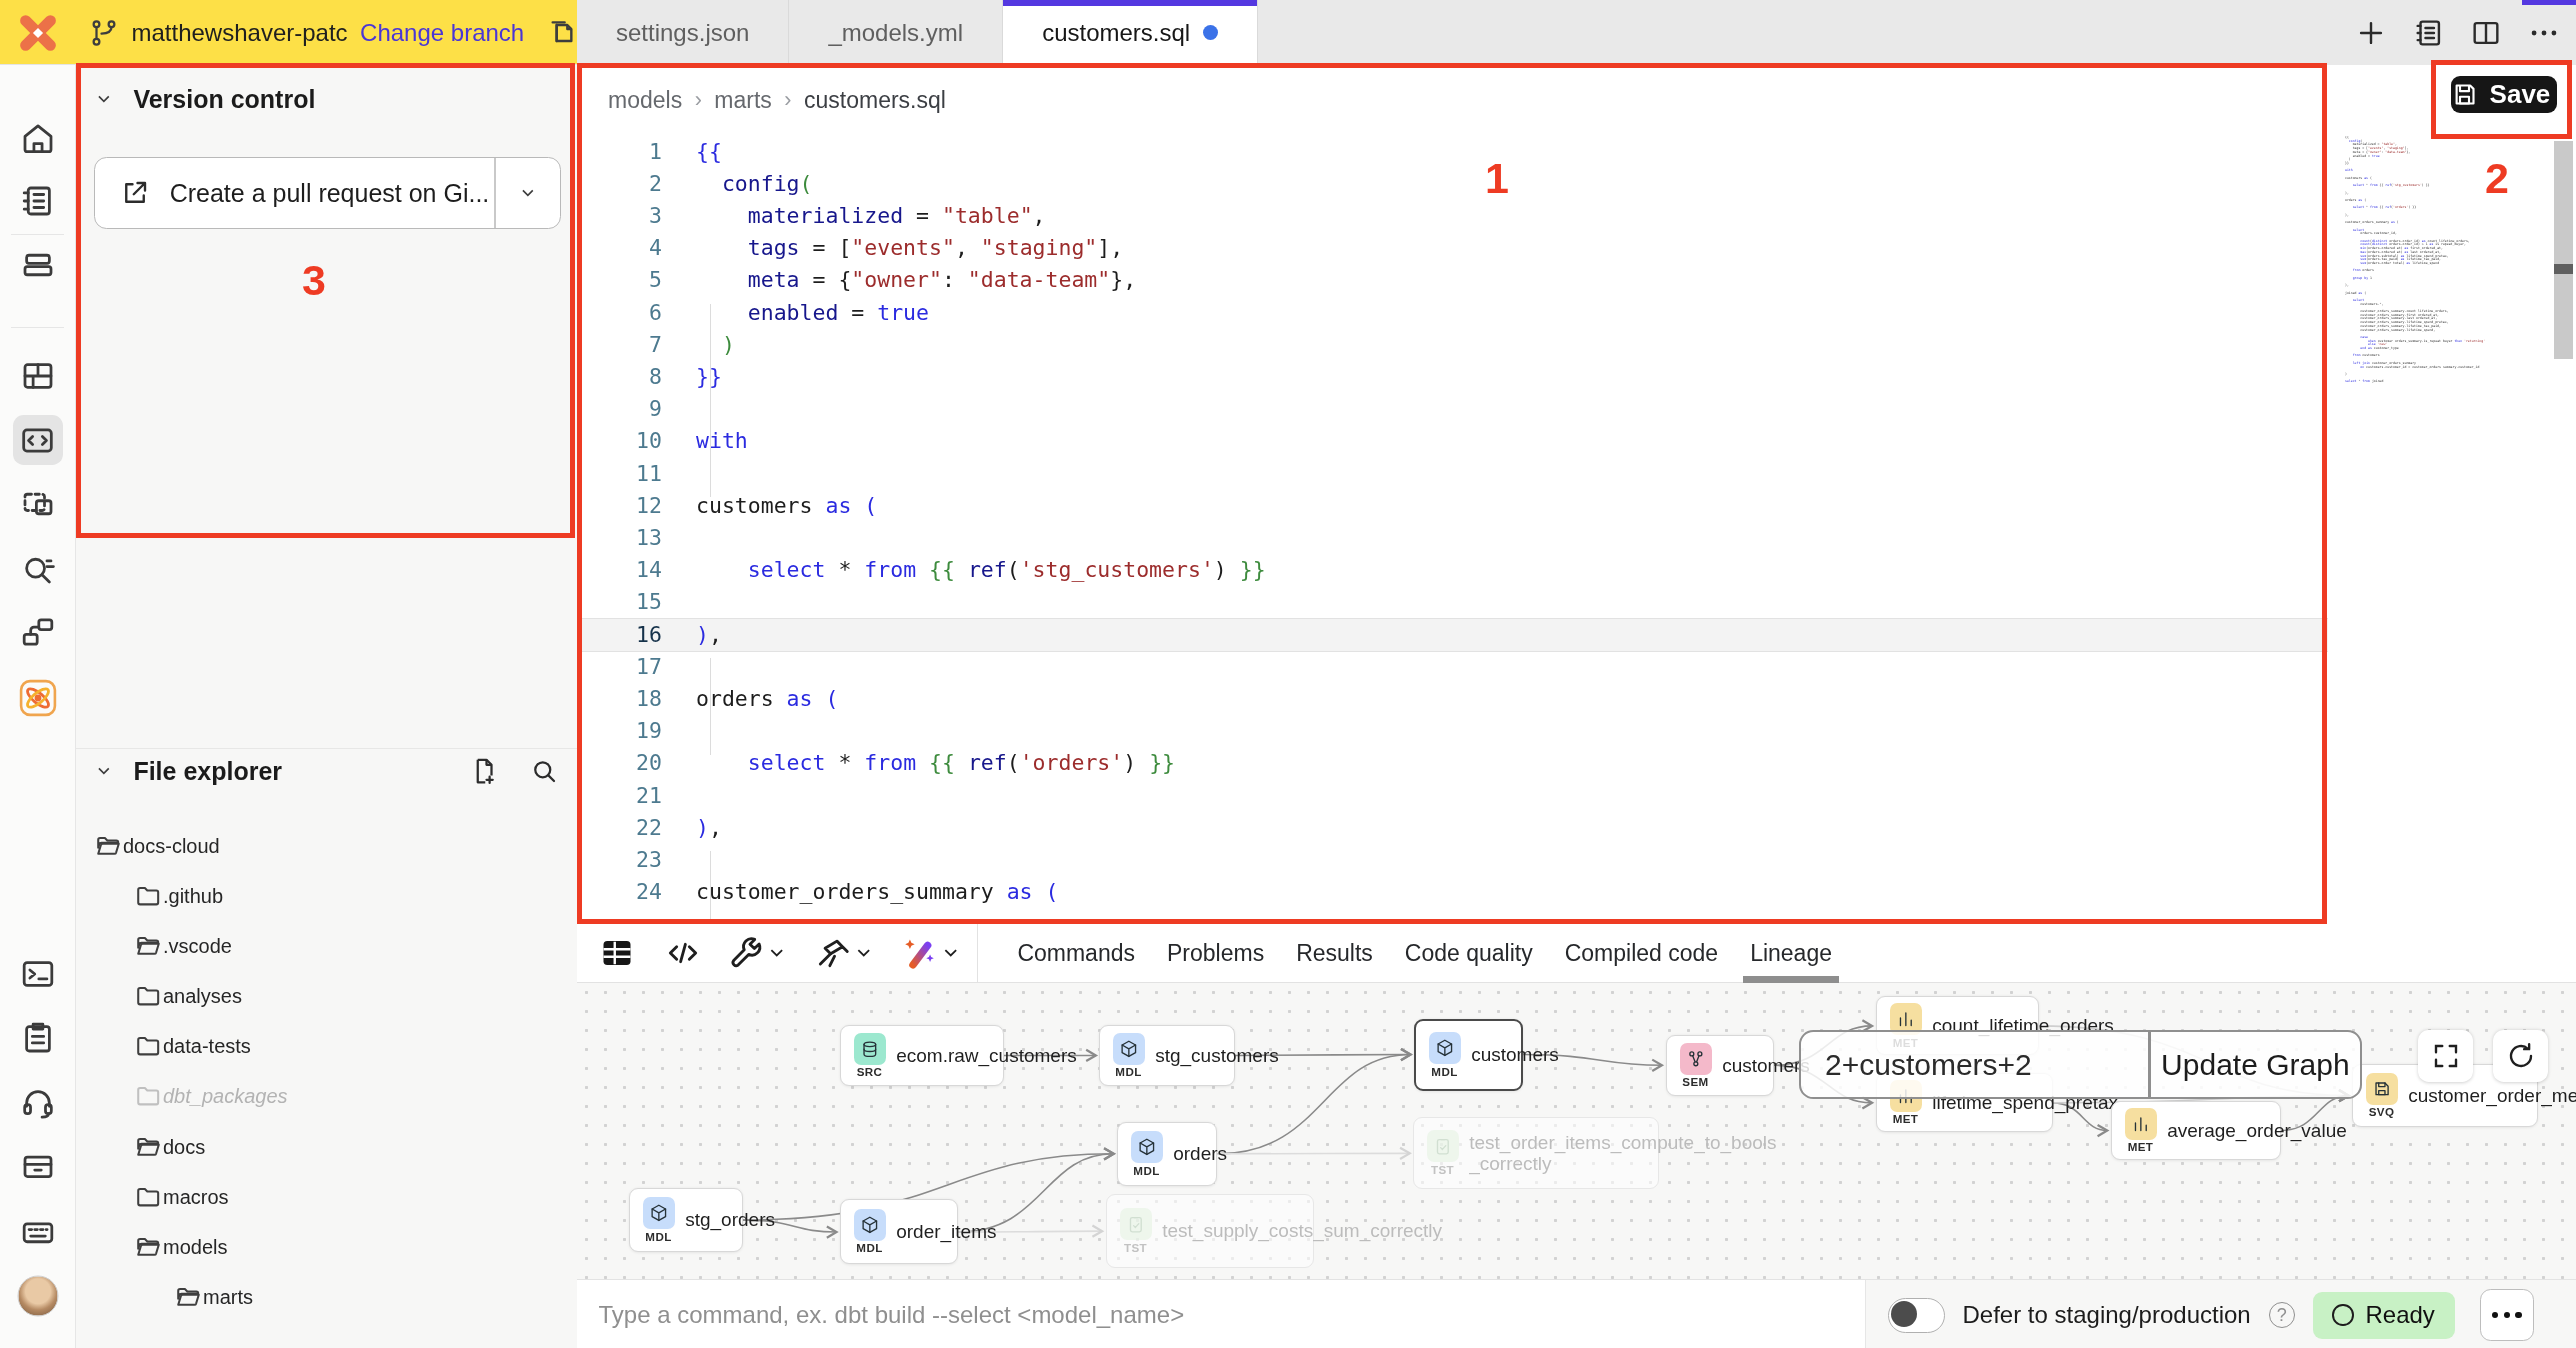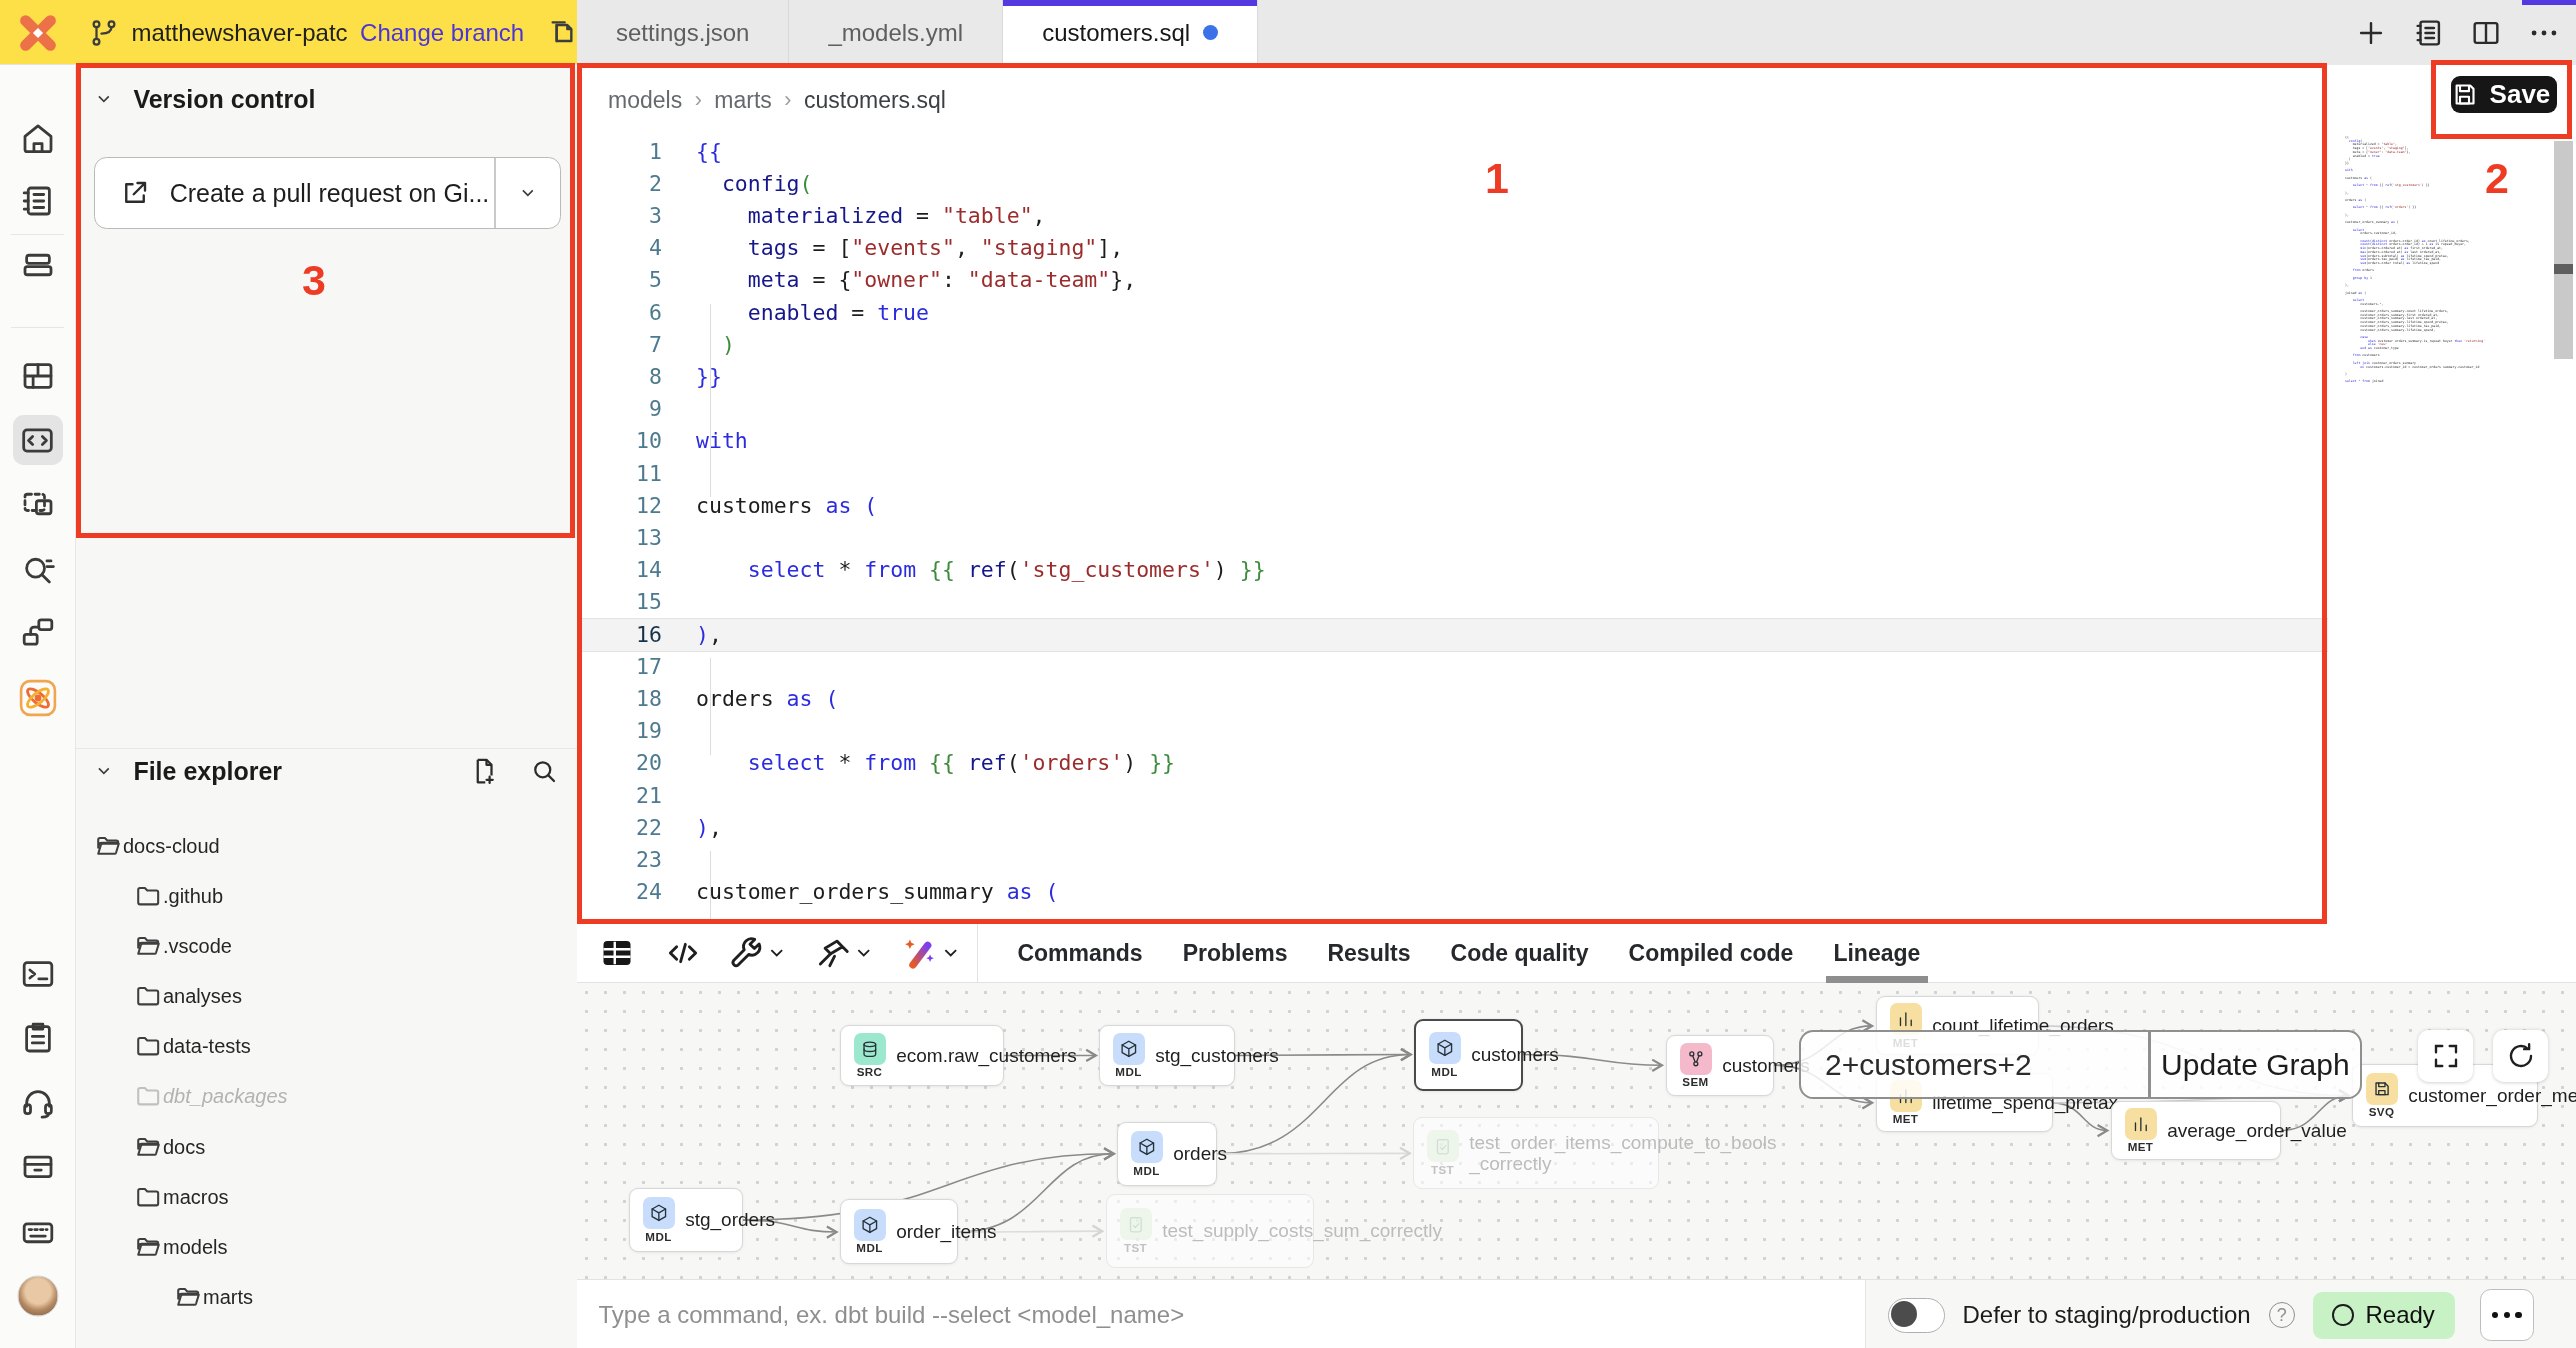--- a/index.html
+++ b/index.html
@@ -62,21 +62,21 @@
   .minimap .mk { color:#2b2be0; font-style:normal; } .minimap .ms { color:#9c2c2c; font-style:normal; }
   .mm-scroll { position:absolute; left:1977px; top:76px; width:19px; height:218px; background:#c9c9c9; }
   .mm-marker { position:absolute; left:1977px; top:199px; width:19px; height:9.8px; background:#5f5f5f; }
   .save-btn { position:absolute; left:1874px; top:10.7px; width:106px; height:37px; background:#161616; border-radius:9px; color:#fff; font-size:26px; font-weight:600; display:flex; align-items:center; gap:11.6px; cursor:pointer; }
 
   
   .btoolbar { position:absolute; left:577px; top:924px; width:1999px; height:59px; background:#fff; border-bottom:0.9px solid #e2e2e2; display:flex; align-items:center; }
   .tool-ic { width:41px; height:41px; display:flex; align-items:center; justify-content:center; cursor:pointer; }
   .tool-chev { width:23px; display:flex; align-items:center; cursor:pointer; }
   .tool-div { width:0.9px; height:59px; background:#e2e2e2; margin-left:14.3px; }
-  .btabs { display:flex; gap:40px; margin-left:39px;font-weight:bold; }
+  .btabs { display:flex; gap:32px; margin-left:39px; }
   .btab { font-size:23px; color:#26282b; height:59px; display:flex; align-items:center; position:relative; cursor:pointer; white-space:nowrap; }
   .btab.active::after { content:""; position:absolute; left:-7.2px; right:-7.2px; bottom:0; height:6.3px; background:#8e8e8e; }
 
   
   .lineage { position:absolute; left:577px; top:983px; width:1999px; height:296px; background:#f7f7f6; overflow:hidden;
              background-image:radial-gradient(#d2d2d2 1.4px, transparent 1.5px); background-size:19px 19px; }
   .lnode { position:absolute; background:#fff; border:1.3px solid #d8d8d8; border-radius:9px; box-shadow:0 0.9px 2.7px rgba(0,0,0,.07);
            display:flex; align-items:center; gap:10.7px; padding:0 12.5px; }
   .lnode.selected { border:2.7px solid #4a4a4a; }
   .lnode.faded { background:rgba(255,255,255,.55); border-color:#e7e7e7; box-shadow:none; }

